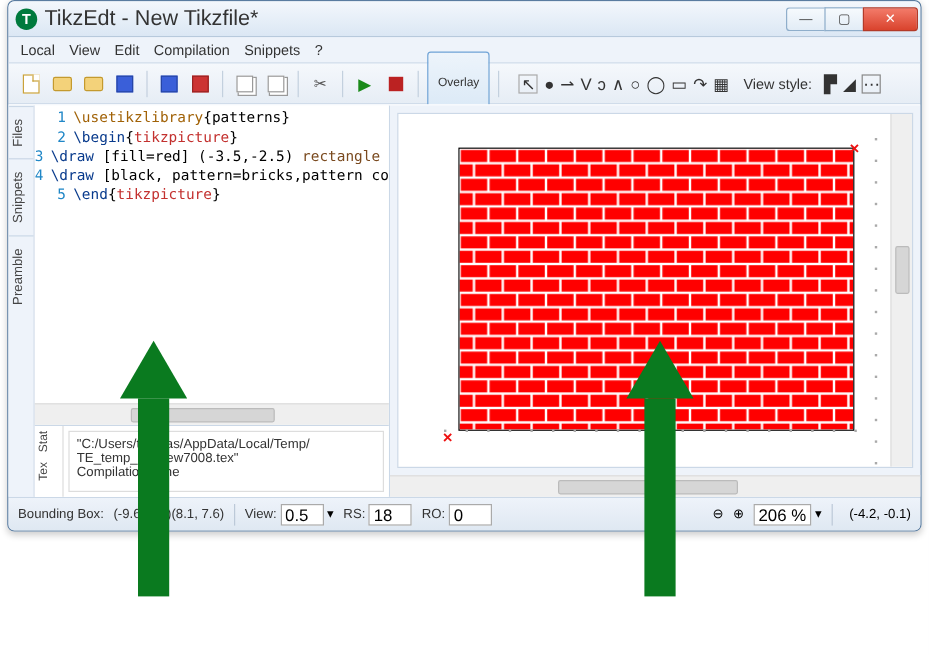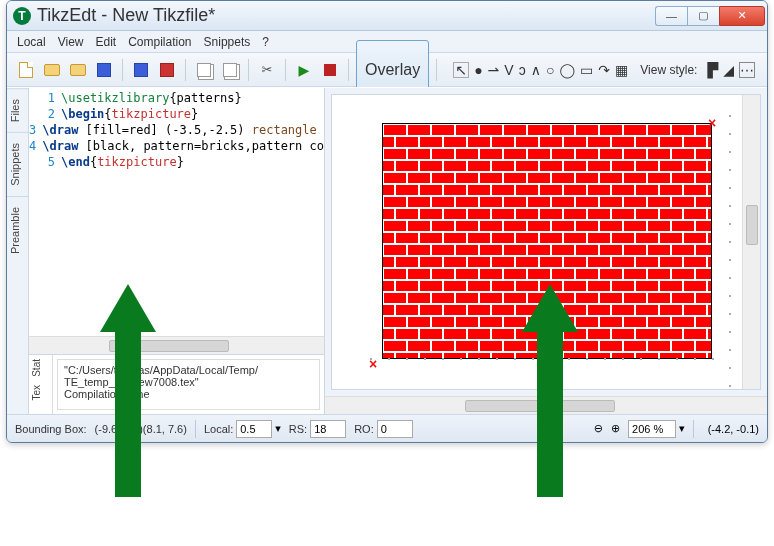--- a/index.html
+++ b/index.html
@@ -51,21 +51,21 @@
   .tbtn {
     width: 22px; height: 22px; border-radius:3px;
     display:flex;align-items:center;justify-content:center;
     font-size:14px; color:#333; cursor:default;
   }
   .sep { width:1px; height:22px; background:#c3d0de; margin:0 3px;}
   .play { color:#1a8a1a; }
   .stop { width:12px;height:12px;background:#b22; display:inline-block;}
   .overlay-btn {
     border:1px solid #6fa3d6; border-radius:3px; padding:20px 8px;
-    background:linear-gradient(#edf4fb,#d9e8f6); color:#333; font-size:16px;
+    background:linear-gradient(#edf4fb,#d9e8f6); color:#333; font-size:10px;
   }
   .icongroup { display:flex; align-items:center; gap:5px; margin-left:6px; color:#333;}
   .icongroup span { font-size:14px; }
   .node-style-label { margin-left:8px; font-size:12px; color:#333; }
   .arrowbox { border:1px solid #aaa; width:16px;height:16px; display:flex;align-items:center;justify-content:center; margin-left:3px;}
 
   .content {
     flex:1; display:flex; background:#eef3fa; border-top:1px solid #fff;
     position:relative;
   }
@@ -86,22 +86,22 @@
   .editor {
     flex:1; overflow:hidden; background:#fff; font-family: Consolas, monospace;
     font-size:12px; line-height:16px; padding:2px 0;
   }
   .line { display:flex; }
   .lineno {
     width: 32px; text-align:right; color:#2087c7; padding-right:6px;
     user-select:none;
   }
   .code { flex:1; white-space:pre; color:#000; }
-  .kw-navy { color:#083a8c; font-weight:bold; }
-  .kw-blue { color:#15803d; }
+  .kw-navy { color:#083a8c; font-weight:normal; }
+  .kw-blue { color:#a16207; }
   .kw-red  { color:#c3312f; }
   .kw-brown{ color:#7a4a1f; }
   .hscroll {
     height:18px; background:#efefef; border-top:1px solid #ddd;
     display:flex; align-items:center; position:relative;
   }
   .hscroll .thumb { position:absolute; left:80px; width:120px; height:12px; background:#d6d6d6; border:1px solid #bbb; border-radius:2px; }
 
   .statusbox {
     height: 60px; border-top:1px solid #cbd8e7; background:#fff;
@@ -153,21 +153,21 @@
 
   .statusbar {
     height:28px; background:linear-gradient(#eef3fa,#dfe8f2);
     border-top:1px solid #cbd8e7; display:flex; align-items:center;
     padding:0 8px; font-size:11px; gap:8px;
   }
   .statusbar .field {
     display:flex; align-items:center; gap:3px;
   }
   .statusbar input {
-    width:36px; height:18px; font-size:11px; border:1px solid #aaa; padding:0 3px;
+    width:36px; height:18px; font-size:14px; border:1px solid #aaa; padding:0 3px;
     background:#fff;
   }
   .statusbar .label { color:#333; }
   .statusbar .bbox { color:#333; }
   .spacer { flex:1; }
   .zoombox input { width:48px; }
   .coord { margin-left:6px; }
   .statsep { width:1px;height:18px;background:#bcc9d8;}
 
   
@@ -392,21 +392,21 @@
           </div>
       </div>
 
     </div>
 
     <div class="statusbar">
       <span class="label bbox">Bounding Box:</span>
       <span class="bbox">(-9.6,-8.6)(8.1, 7.6)</span>
       <div class="statsep"></div>
       <div class="field">
-        <span class="label">Local:</span>
+        <span class="label">View:</span>
         <input value="0.5" style="">
         <span>▾</span>
       </div>
       <div class="field">
         <span class="label">RS:</span>
         <input value="18" style="">
       </div>
       <div class="field">
         <span class="label">RO:</span>
         <input value="0" style="">

